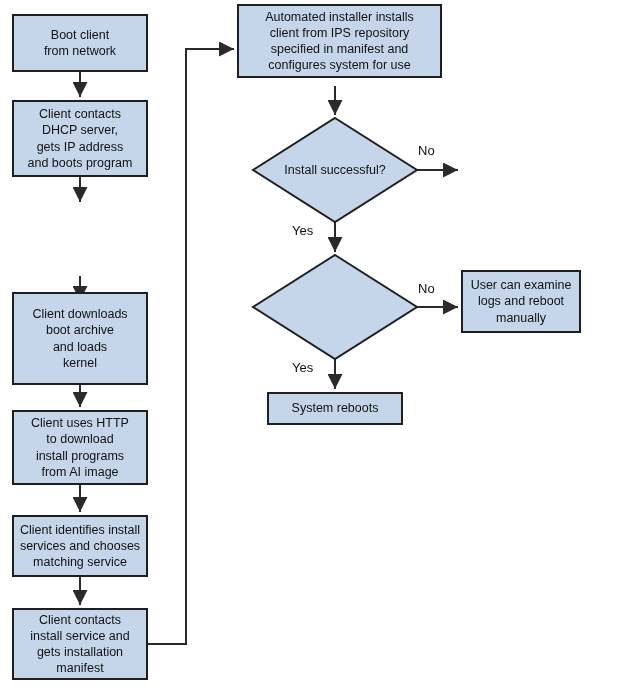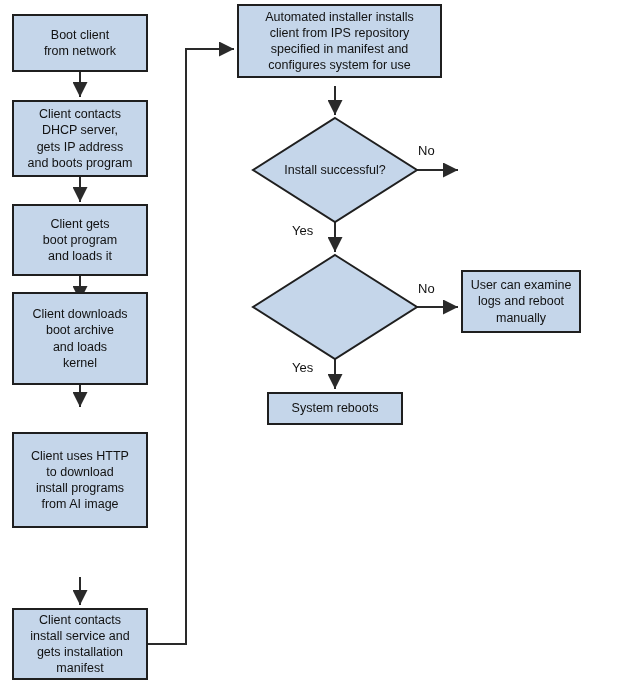--- a/index.html
+++ b/index.html
@@ -45,21 +45,21 @@
     position: absolute;
     font-size: 13px;
     line-height: 1;
     text-align: left;
   }
   
   #n-boot-client        { left: 12px;  top: 14px;  width: 136px; height: 58px; }
   #n-dhcp               { left: 12px;  top: 100px; width: 136px; height: 77px; }
   #n-boot-program       { left: 12px;  top: 204px; width: 136px; height: 72px; }
   #n-boot-archive       { left: 12px;  top: 292px; width: 136px; height: 93px; }
-  #n-http-download      { left: 12px;  top: 432px; width: 136px; height: 96px; }
+  #n-http-download      { left: 12px;  top: 410px; width: 136px; height: 75px; }
   #n-identify-services  { left: 12px;  top: 515px; width: 136px; height: 62px; }
   #n-contact-service    { left: 12px;  top: 608px; width: 136px; height: 72px; }
   
   #n-automated-install  { left: 237px; top: 4px;  width: 205px; height: 74px; }
   #n-install-failed     { left: 461px; top: 131px; width: 139px; height: 76px; }
   #n-manual-reboot      { left: 461px; top: 270px; width: 120px; height: 63px; }
   #n-system-reboots     { left: 267px; top: 392px; width: 136px; height: 33px; }
   
   #d-install-successful { left: 253px; top: 118px; width: 164px; height: 104px; }
   #d-automatic-reboot   { left: 253px; top: 255px; width: 164px; height: 104px; }
@@ -99,31 +99,31 @@
       <polygon points="335,255 417,307 335,359 253,307"></polygon>
     </g>
   </svg>
 
   <div class="node" id="n-boot-client">Boot client
 from network</div>
   <div class="node" id="n-dhcp">Client contacts
 DHCP server,
 gets IP address
 and boots program</div>
-  <div class="node" id="n-boot-program">Client gets
-boot program
-and loads it</div>
   <div class="node" id="n-boot-archive">Client downloads
 boot archive
 and loads
 kernel</div>
   <div class="node" id="n-http-download">Client uses HTTP
 to download
 install programs
 from AI image</div>
+  <div class="node" id="n-identify-services">Client identifies install
+services and chooses
+matching service</div>
   <div class="node" id="n-contact-service">Client contacts
 install service and
 gets installation
 manifest</div>
 
   <div class="node" id="n-automated-install">Automated installer installs
 client from IPS repository
 specified in manifest and
 configures system for use</div>
   <div class="node" id="n-manual-reboot">User can examine

